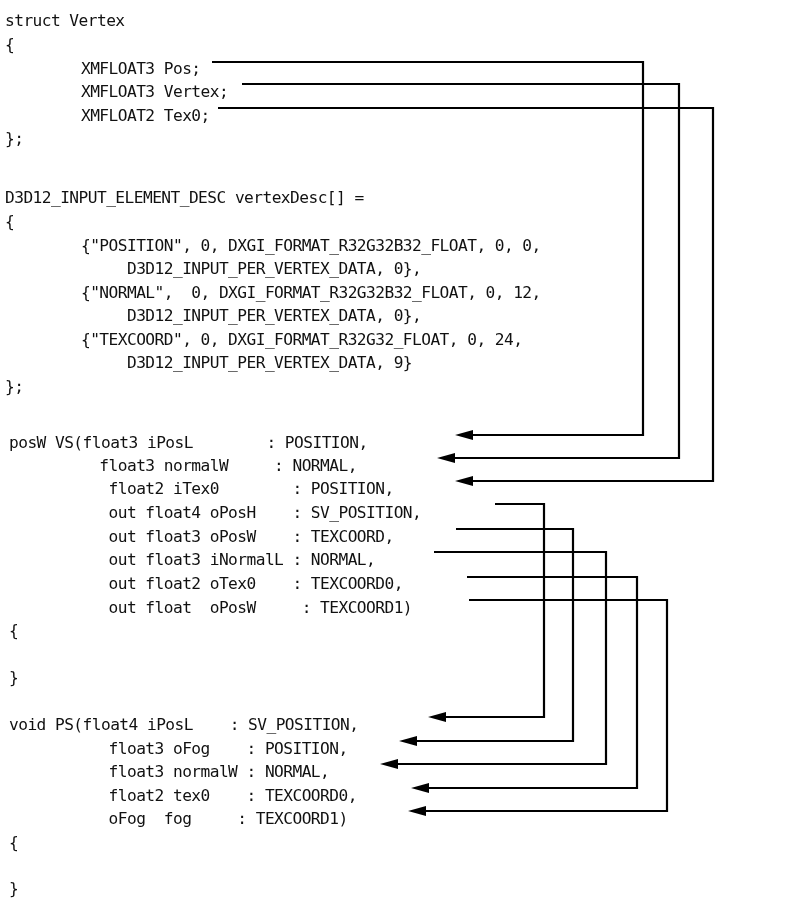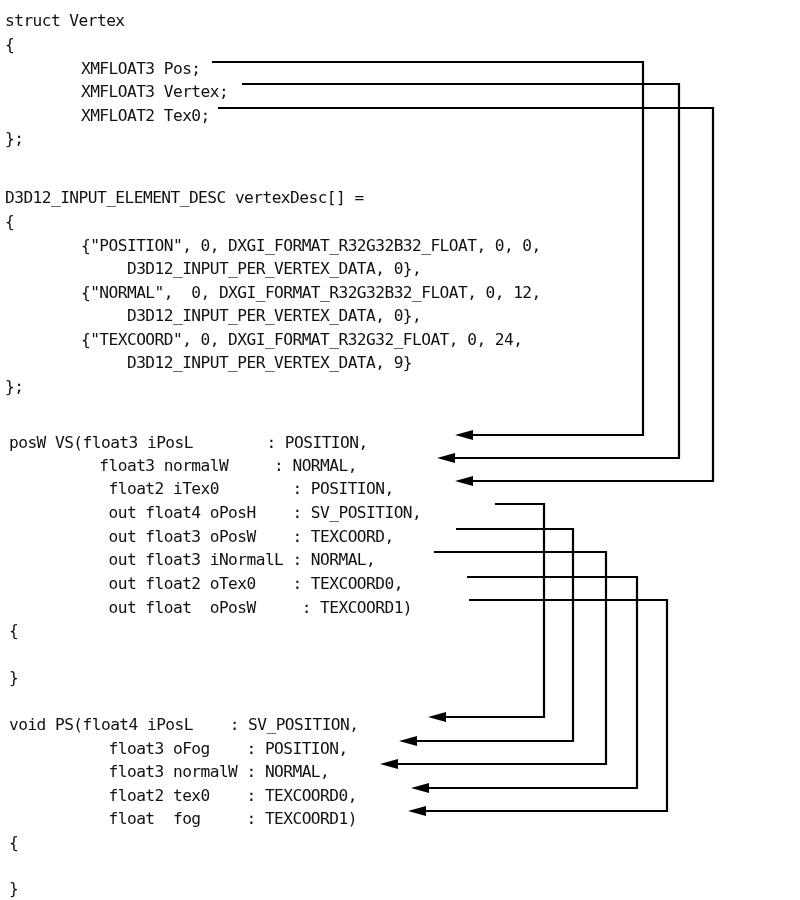--- a/index.html
+++ b/index.html
@@ -46,21 +46,21 @@
     <div class="line" style="left:35px;top:590px">        out float  oPosW     : TEXCOORD1)</div>
     <div class="line" style="left:9px;top:613px">{</div>
     <div class="line" style="left:9px;top:660px">}</div>
   </div>
 
   <div>
     <div class="line" style="left:9px;top:707px">void PS(float4 iPosL    : SV_POSITION,</div>
     <div class="line" style="left:35px;top:731px">        float3 oFog    : POSITION,</div>
     <div class="line" style="left:35px;top:754px">        float3 normalW : NORMAL,</div>
     <div class="line" style="left:35px;top:778px">        float2 tex0    : TEXCOORD0,</div>
-    <div class="line" style="left:35px;top:801px">        float  fog     : TEXCOORD1)</div>
+    <div class="line" style="left:35px;top:801px">        oFog  fog     : TEXCOORD1)</div>
     <div class="line" style="left:9px;top:825px">{</div>
     <div class="line" style="left:9px;top:871px">}</div>
   </div>
 </div>
 
 <svg class="connectors" width="800" height="900" viewBox="0 0 800 900">
   <defs>
     <marker id="arrowhead" markerWidth="14" markerHeight="10" refX="0" refY="5" orient="auto" markerUnits="userSpaceOnUse">
       <polygon points="0,5 14,0 14,10" fill="#000"></polygon>
     </marker>

